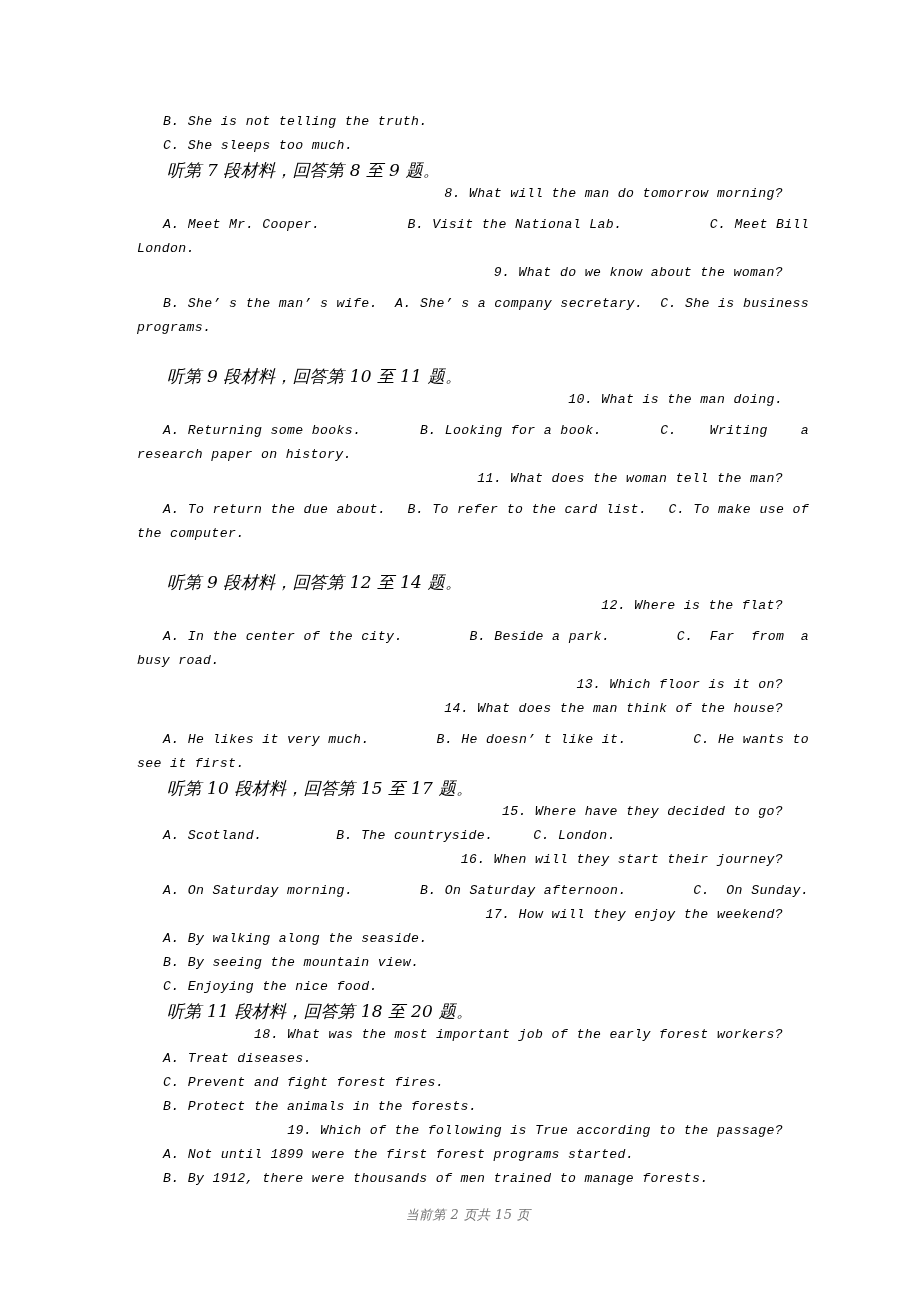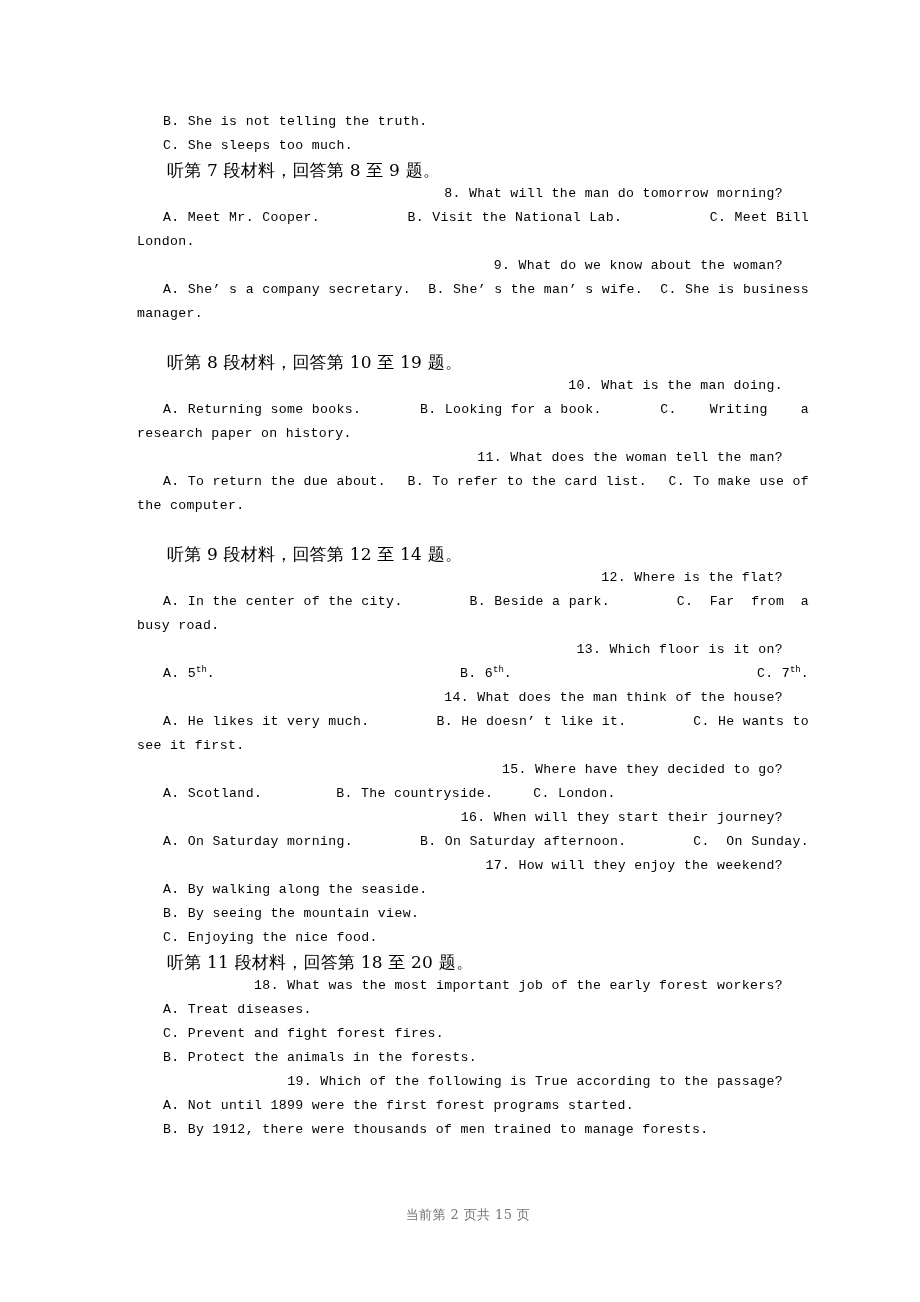--- a/index.html
+++ b/index.html
@@ -14,20 +14,21 @@
     font-family: "Liberation Mono", "DejaVu Sans Mono", monospace;
     color: #000000;
     overflow: hidden;
   }
   .page {
     position: absolute;
     left: 0;
     top: 0;
     width: 920px;
     height: 1302px;
+    font-style: italic;
   }
   .content {
     position: absolute;
     left: 137px;
     top: 110px;
     width: 646px;
   }
   
   .line {
     font-size: 13.2px;
@@ -42,20 +43,21 @@
     line-height: 24px;
     letter-spacing: 0.35px;
     display: flex;
     width: 646px;
   }
   .jline > .seg {
     white-space: pre;
   }
   .jline.spread {
     justify-content: space-between;
+    margin-top: 7px;
   }
   .indent-q   { padding-left: 11px; text-align: right; }
   .indent-opt { padding-left: 26px; }
   .indent-cn  { padding-left: 30px; }
   .indent-0   { padding-left: 0px; }
 
   .cn {
     font-family: "DejaVu Serif", "Liberation Serif", serif;
     font-size: 17px;
     letter-spacing: 0.2px;
@@ -96,29 +98,29 @@
     <div class="line indent-q">8. What will the man do tomorrow morning?</div>
     <div class="jline spread indent-opt">
       <span class="seg">A. Meet Mr. Cooper.</span>
       <span class="seg">B. Visit the National Lab.</span>
       <span class="seg">C. Meet Bill</span>
     </div>
     <div class="line indent-0">London.</div>
 
     <div class="line indent-q">9. What do we know about the woman?</div>
     <div class="jline spread indent-opt">
+      <span class="seg">B. She’ s the man’ s wife.</span>
       <span class="seg">A. She’ s a company secretary.</span>
-      <span class="seg">B. She’ s the man’ s wife.</span>
       <span class="seg">C. She is business</span>
     </div>
-    <div class="line indent-0">manager.</div>
+    <div class="line indent-0">programs.</div>
 
     <div class="blank"></div>
 
-    <div class="line indent-cn cn">听第 8 段材料，回答第 10 至 19 题。</div>
+    <div class="line indent-cn cn">听第 9 段材料，回答第 10 至 11 题。</div>
     <div class="line indent-q">10. What is the man doing.</div>
     <div class="jline spread indent-opt">
       <span class="seg">A. Returning some books.</span>
       <span class="seg">B. Looking for a book.</span>
       <span class="seg">C.    Writing    a</span>
     </div>
     <div class="line indent-0">research paper on history.</div>
 
     <div class="line indent-q">11. What does the woman tell the man?</div>
     <div class="jline spread indent-opt">
@@ -133,34 +135,30 @@
     <div class="line indent-cn cn">听第 9 段材料，回答第 12 至 14 题。</div>
     <div class="line indent-q">12. Where is the flat?</div>
     <div class="jline spread indent-opt">
       <span class="seg">A. In the center of the city.</span>
       <span class="seg">B. Beside a park.</span>
       <span class="seg">C.  Far  from  a</span>
     </div>
     <div class="line indent-0">busy road.</div>
 
     <div class="line indent-q">13. Which floor is it on?</div>
-    <div class="jline spread indent-opt">
-      <span class="seg"><span>A. 5</span><sup>th</sup><span>.</span></span>
-      <span class="seg"><span>B. 6</span><sup>th</sup><span>.</span></span>
-      <span class="seg"><span>C. 7</span><sup>th</sup><span>.</span></span>
-    </div>
 
     <div class="line indent-q">14. What does the man think of the house?</div>
     <div class="jline spread indent-opt">
       <span class="seg">A. He likes it very much.</span>
       <span class="seg">B. He doesn’ t like it.</span>
       <span class="seg">C. He wants to</span>
     </div>
     <div class="line indent-0">see it first.</div>
 
+    <div class="line indent-cn cn">听第 10 段材料，回答第 15 至 17 题。</div>
     <div class="line indent-q">15. Where have they decided to go?</div>
     <div class="jline indent-opt">
       <span class="seg">A. Scotland.</span>
       <span class="sp-lg"></span>
       <span class="seg">B. The countryside.</span>
       <span class="sp-md"></span>
       <span class="seg">C. London.</span>
     </div>
 
     <div class="line indent-q">16. When will they start their journey?</div>

